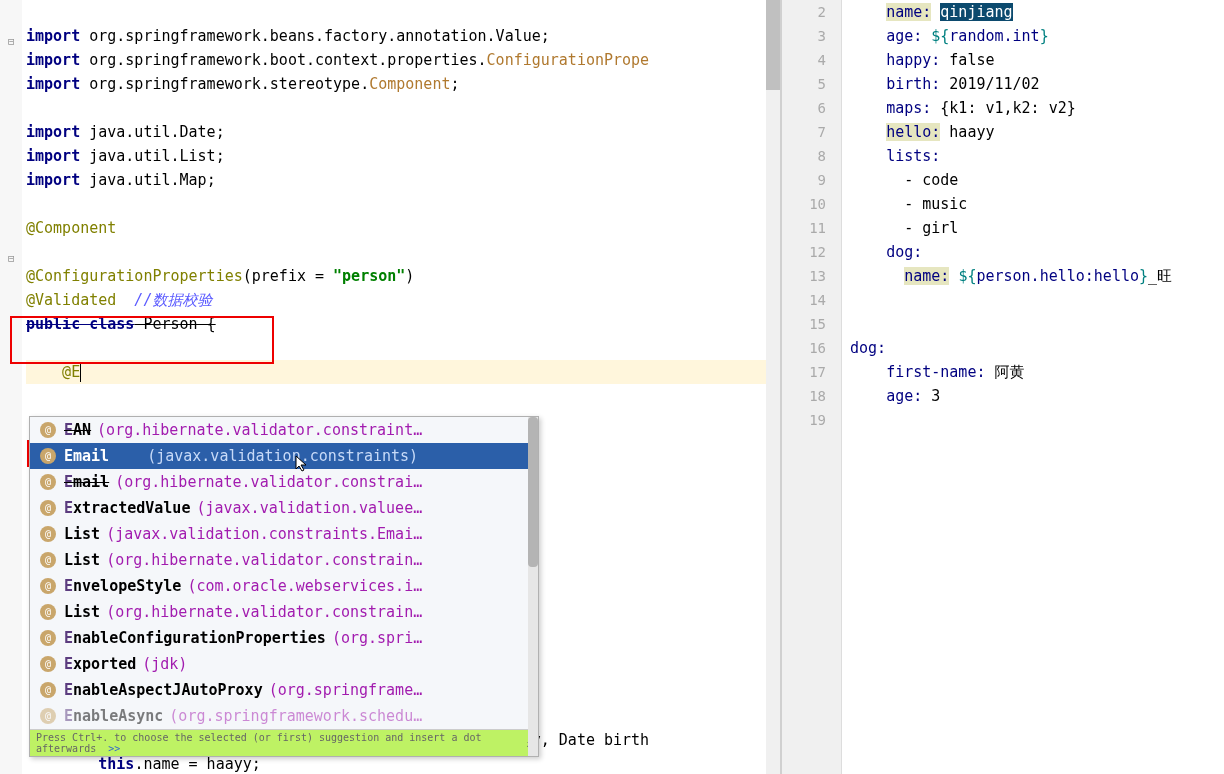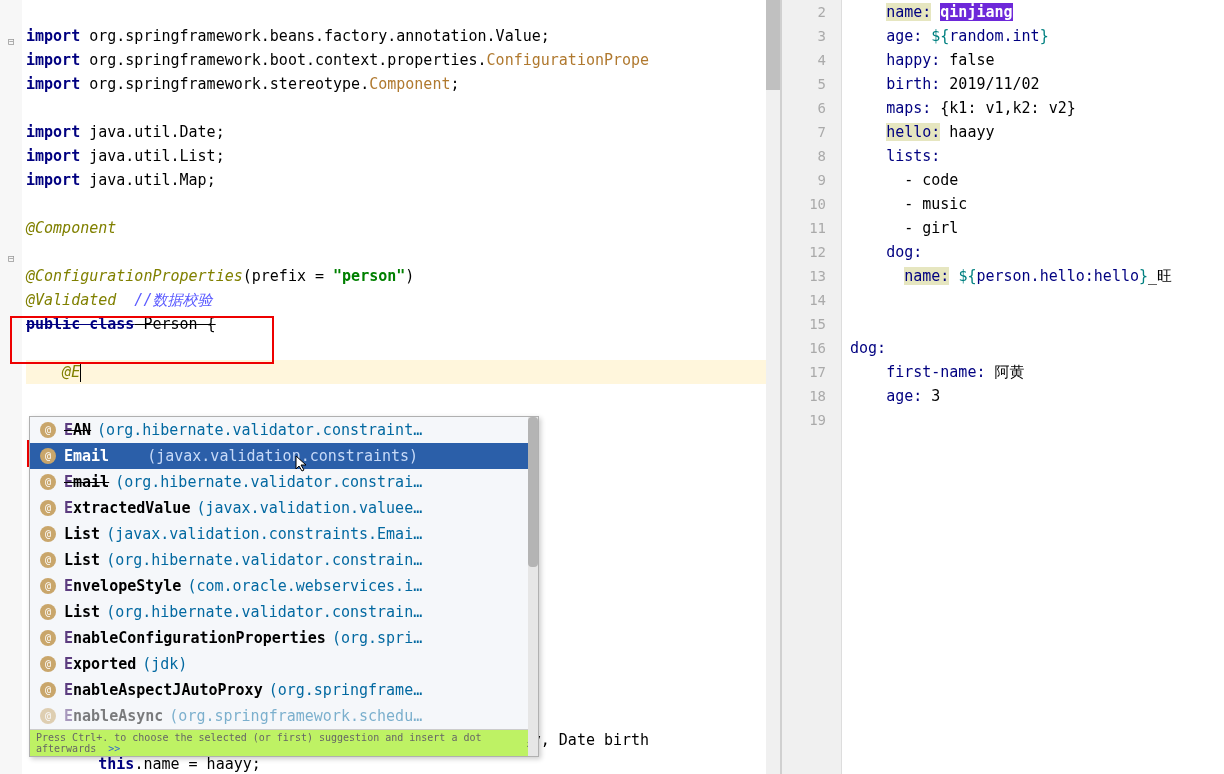--- a/index.html
+++ b/index.html
@@ -60,30 +60,30 @@
     }
     .fold-marker {
       position: absolute;
       left: 8px;
       font-size: 11px;
       color: #999;
       cursor: pointer;
     }
     
     .kw { color: #000080; font-weight: bold; }
-    .ann { color: #808000; font-style: italic; }
+    .ann { color: #808000; }
     .str { color: #008000; font-weight: bold; }
     .hl { color: #b0792f; }
     .comment { color: #808080; font-style: italic; }
     .yaml-key { color: #000080; font-weight: normal; }
     .yaml-val { color: #000; }
     .yaml-hl-key { background: #e6e6c0; }
     .yaml-brace { color: #008080; }
     .yaml-expr { color: #000080; }
-    .selected-text { background: #6d28d9; color: #fff; font-weight: bold; }
+    .selected-text { background: #0c4a6e; color: #fff; }
     .red-box {
       border: 2px solid #e00;
       position: absolute;
     }
     .strike { text-decoration: line-through; }
     
     .popup {
       position: absolute;
       left: 29px;
       top: 416px;
@@ -116,21 +116,21 @@
       display: inline-flex;
       align-items: center;
       justify-content: center;
       font-size: 10px;
       color: #fff;
     }
     .popup-icon.ann-icon { background: #c9a66b; }
     .popup-name { font-weight: bold; }
     .popup-match { color: #5b3c7f; }
     .popup-item.selected .popup-match { color: #fff; }
-    .popup-pkg { color: #0369a1; margin-left: 6px; }
+    .popup-pkg { color: #a21caf; margin-left: 6px; }
     .popup-item.selected .popup-pkg { color: #c7daf8; margin-left: 38px; }
     .popup-item.deprecated .popup-name { text-decoration: line-through; }
     .popup-scroll {
       position: absolute;
       right: 0;
       top: 0;
       width: 10px;
       height: 100%;
       background: #e6e6e6;
     }

